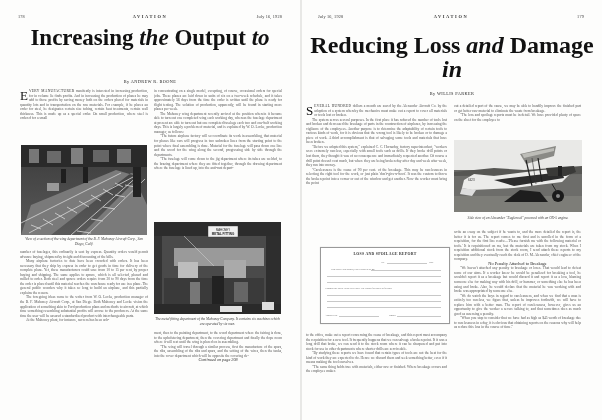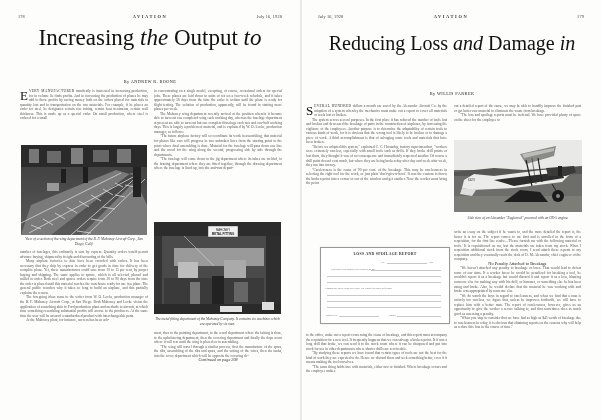--- a/index.html
+++ b/index.html
@@ -5,21 +5,21 @@
   html, body { margin: 0; padding: 0; background: #ffffff; }
   body { width: 602px; height: 420px; position: relative; overflow: hidden; font-family: "Liberation Serif", "DejaVu Serif", serif; color: #1a1a1a; }
   .page { position: absolute; top: 0; height: 420px; background: #fdfdfc; }
   #page-left { left: 0; width: 300px; }
   #page-right { left: 302px; width: 300px; }
   .gutter { position: absolute; left: 300px; top: 0; width: 2px; height: 420px; background: #e8e8e6; }
 
   .running-head { position: absolute; top: 14px; font-size: 4.2px; color: #333; letter-spacing: 0.2px; }
   .running-head .center { position: absolute; left: 0; right: 0; text-align: center; letter-spacing: 1.6px; font-weight: bold; font-size: 4.4px; }
 
-  .title { position: absolute; text-align: center; color: #111; line-height: 1.0; font-weight: normal; }
+  .title { position: absolute; text-align: center; color: #111; line-height: 1.0; font-weight: bold; }
   .title i { font-style: italic; }
   .byline { position: absolute; text-align: center; font-size: 4.3px; letter-spacing: 0.4px; color: #222; }
 
   .col { position: absolute; font-size: 3.6px; line-height: 4.55px; color: #555; text-align: justify; overflow: hidden; }
   .col p { margin: 0 0 0 0; text-indent: 6px; }
   .col p.first { text-indent: 0; }
   .dropcap { float: left; font-size: 13px; line-height: 11px; margin: 1px 1px 0 0; color: #111; font-weight: normal; }
   .smallcaps { font-variant: small-caps; letter-spacing: 0.3px; color: #333; }
   .subhead { text-align: center; font-size: 4.4px; color: #222; margin: 4px 0 4px 0; text-indent: 0 !important; }
   .continued { text-align: center; font-style: italic; font-size: 4.2px; color: #333; margin-top: 5px; text-indent: 0 !important; }
@@ -144,21 +144,21 @@
 
 <div class="gutter"></div>
 
 <div class="page" id="page-right">
   <div class="running-head" style="left:16px; right:18px;">
     <span style="position:absolute; left:0;">July 16, 1928</span>
     <span class="center">AVIATION</span>
     <span style="position:absolute; right:0;">179</span>
   </div>
 
-  <div class="title" style="left:6px; right:6px; top:33px; font-size:20px;">
+  <div class="title" style="left:6px; right:6px; top:33px; font-size:24px;">
     <div>
       <span>Reducing Loss </span><i>and</i><span> Damage </span><i>in</i>
     </div>
   </div>
 
   <div class="byline" style="left:0; right:0; top:91px;">By WILLIS PARKER</div>
 
   <div class="col" style="left:4px; top:104px; width:141px; height:136px;">
     <p class="first"><span class="dropcap">S</span><span class="smallcaps">EVERAL HUNDRED</span><span> dollars a month are saved by the Alexander Aircraft Co. by the adoption of a system whereby the mechanics must make out a report to cover all materials or tools lost or broken.</span></p>
     <p>The system serves several purposes. In the first place it has reduced the number of tools lost and broken and decreased the breakage of parts in the construction of airplanes, by increasing the vigilance of the employees. Another purpose is to determine the adaptability of certain tools to various kinds of work, for it is obvious that the wrong tool is likely to be broken or to damage a piece of work. A third accomplishment is that of salvaging some tools and materials that have been broken.</p>

